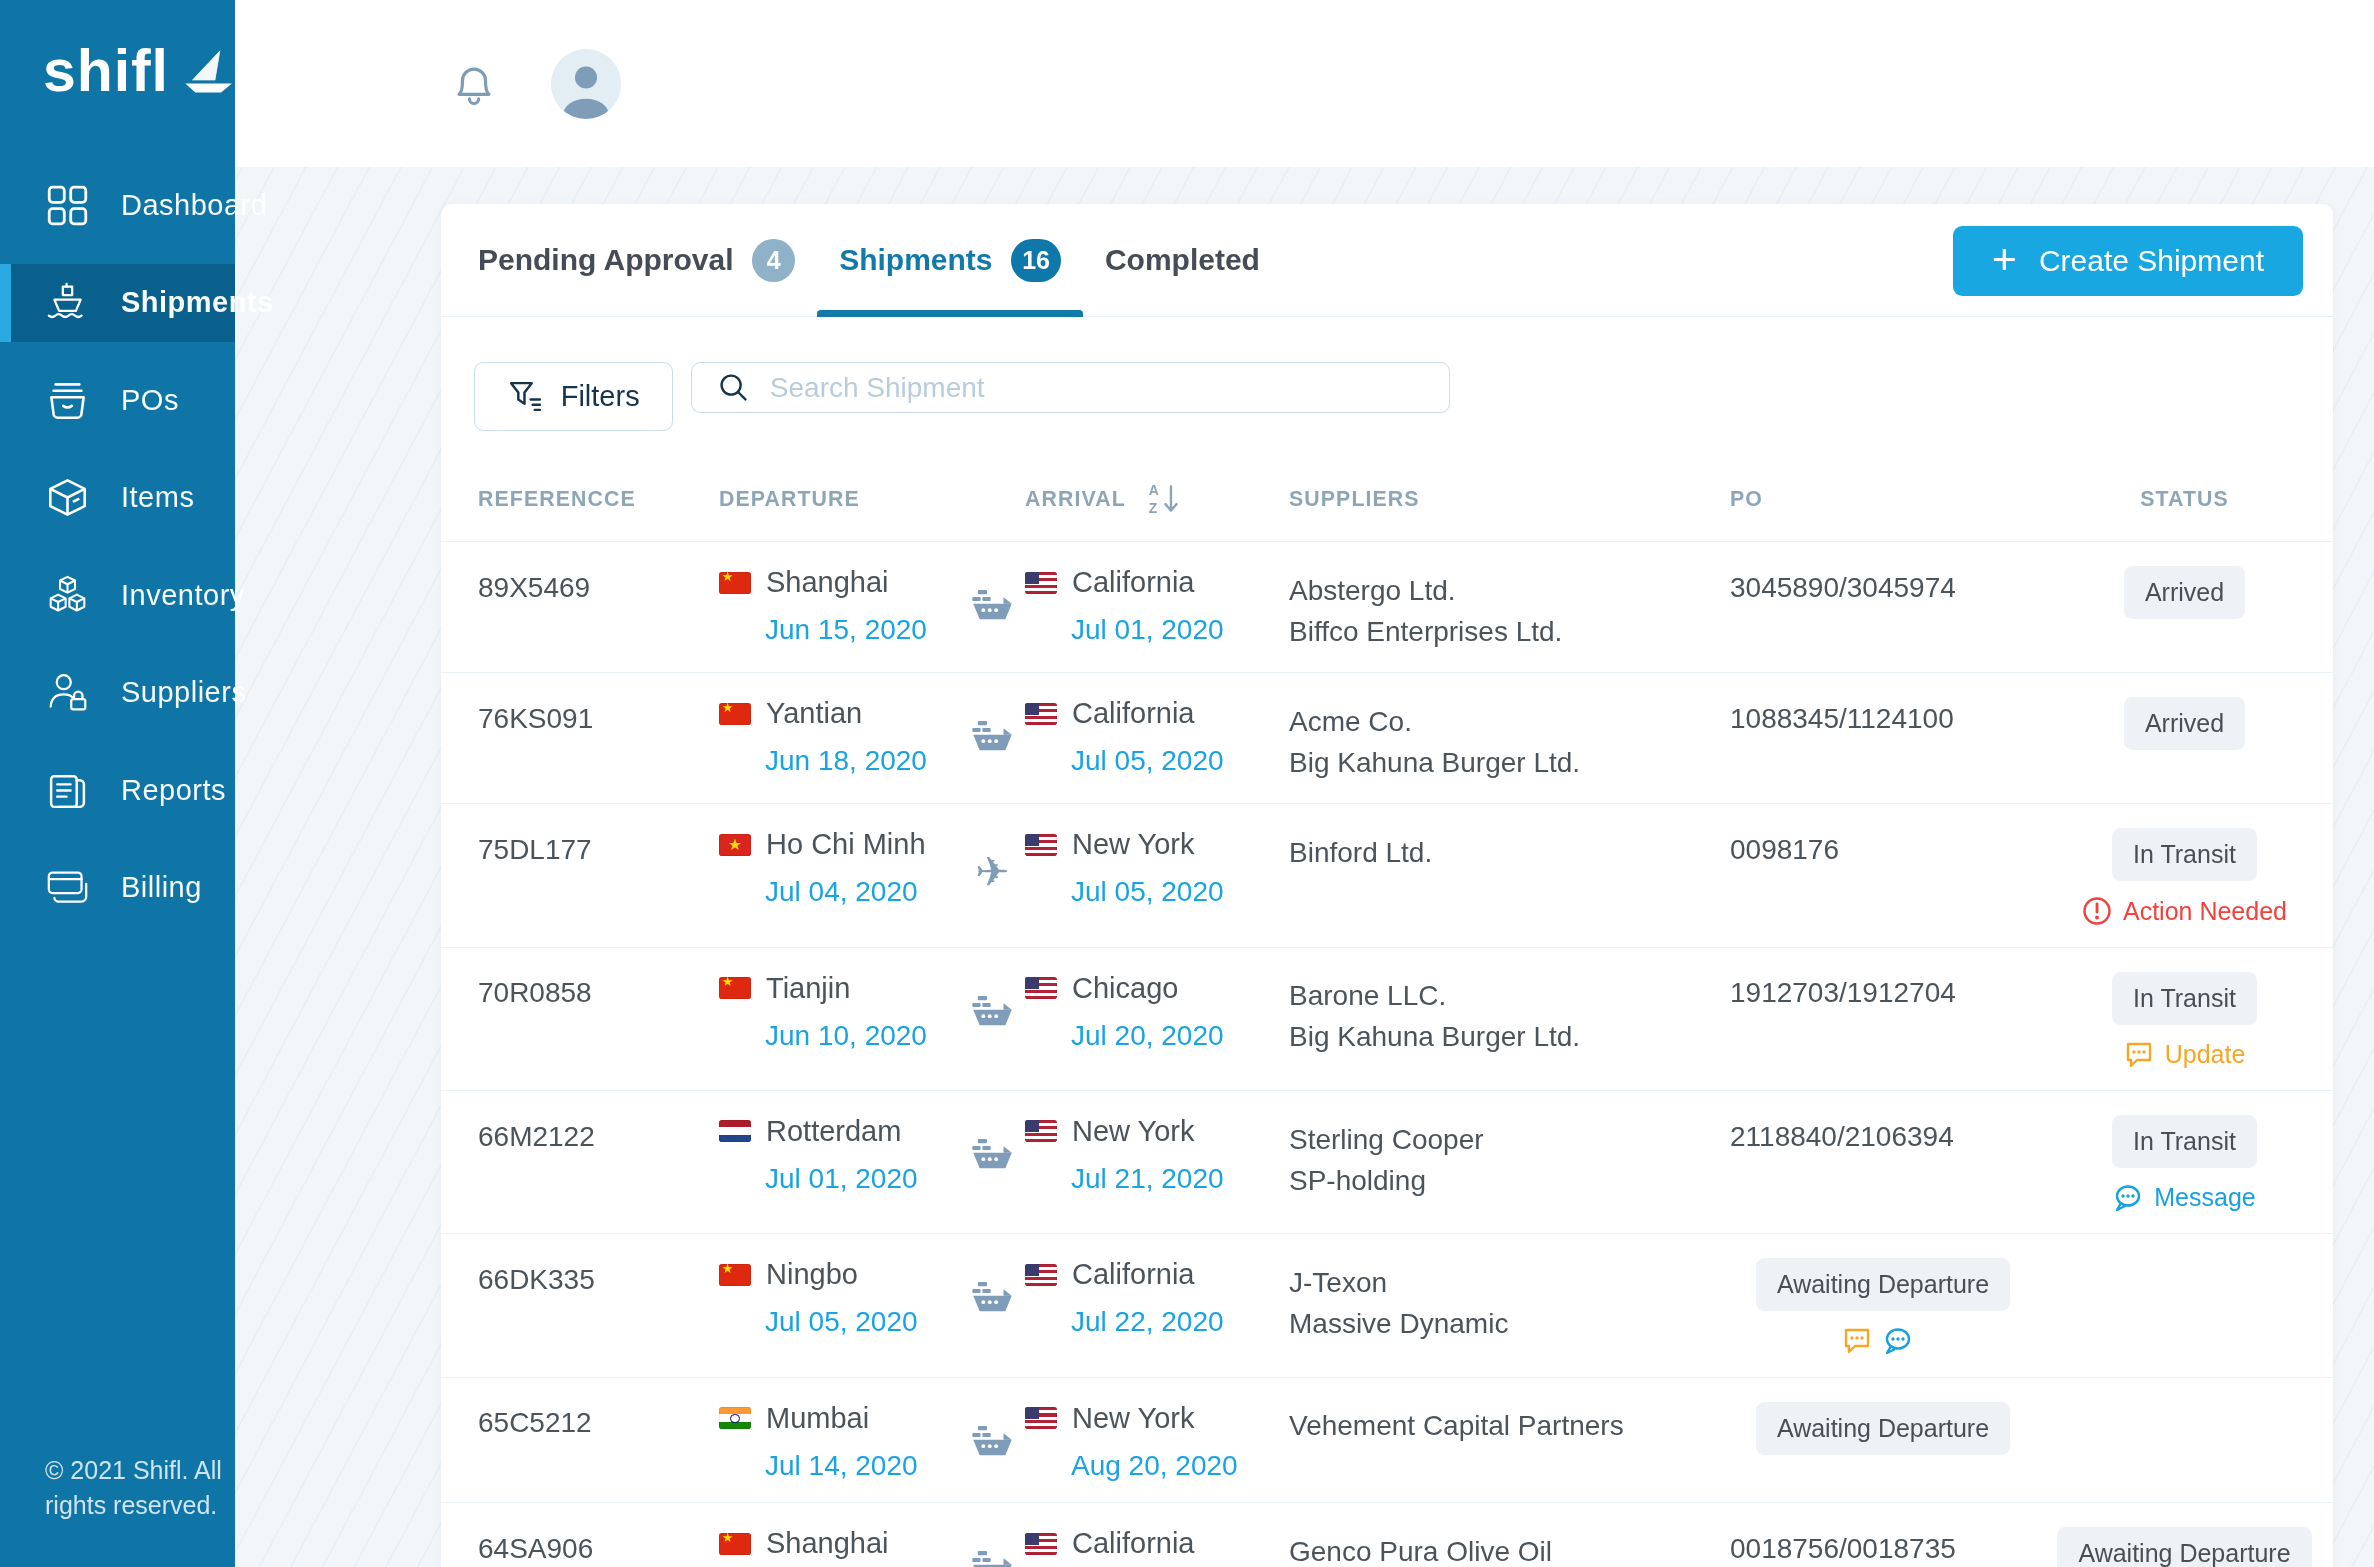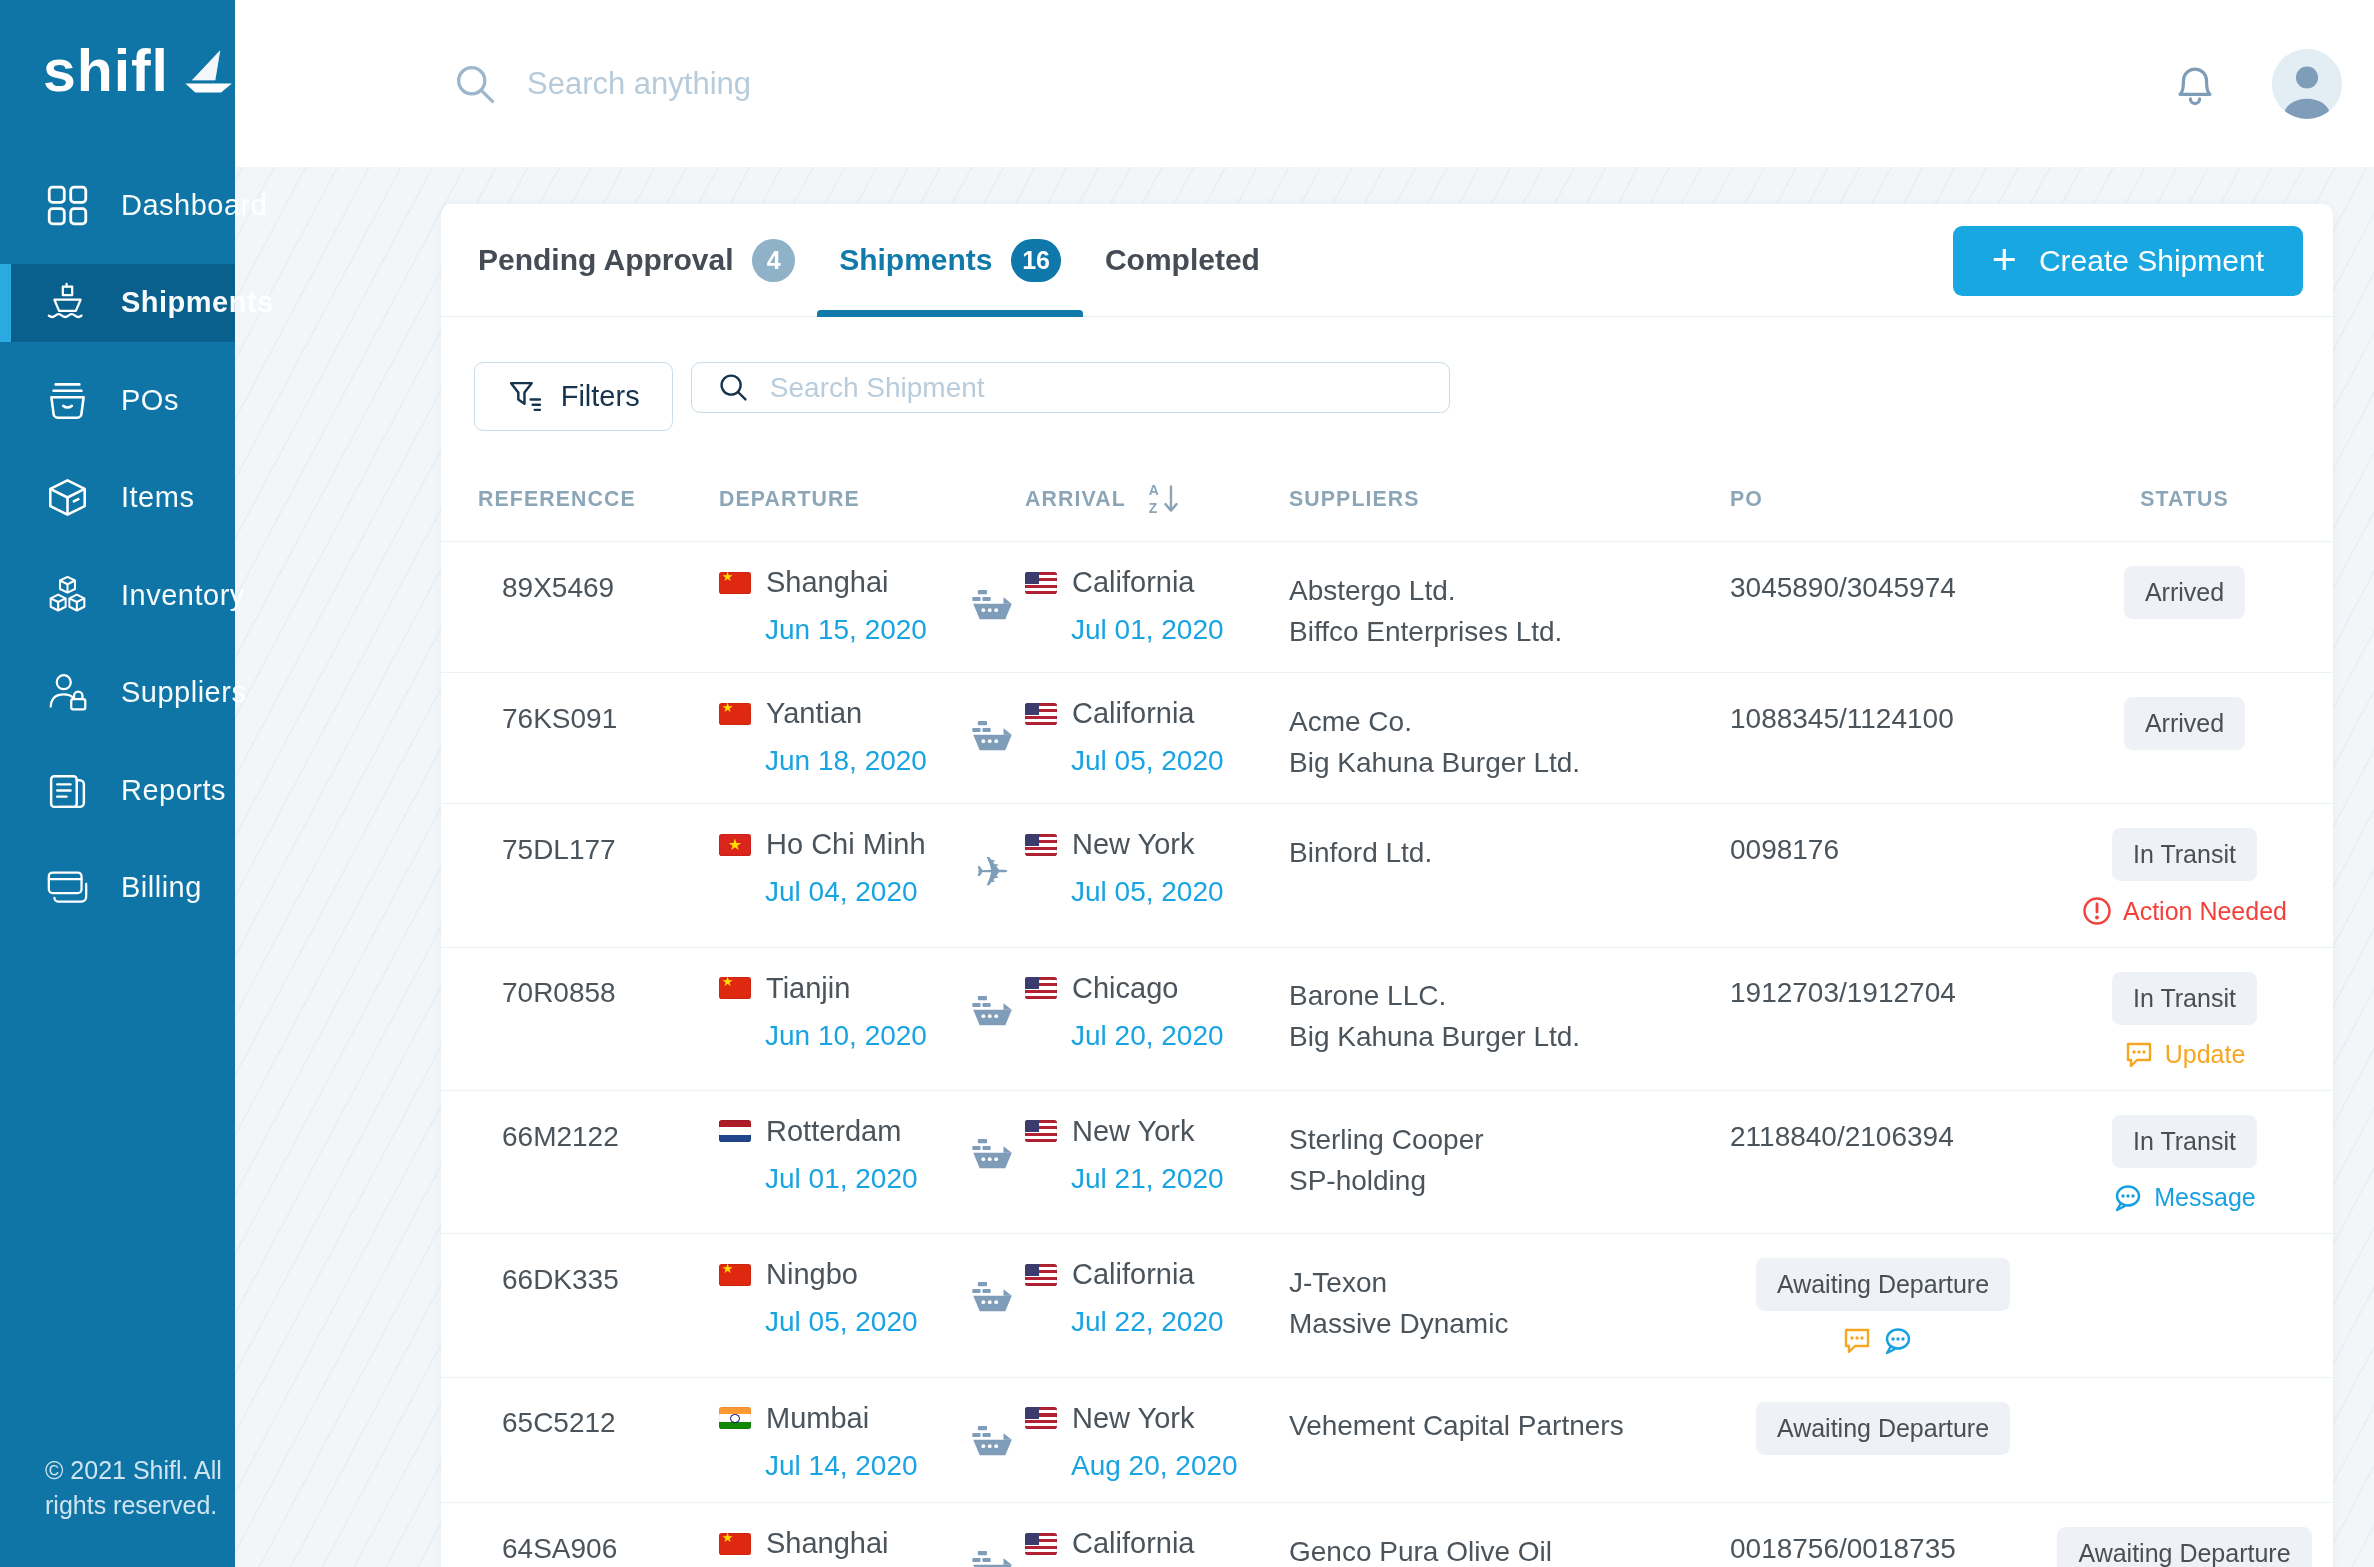--- a/index.html
+++ b/index.html
@@ -77,21 +77,21 @@
   .grid-cols { display:grid; grid-template-columns:241px 241px 65px 264px 441px 306px 1fr;
     padding-left:37px; }
   .thead { margin-top:26px; height:85px; align-items:center; border-bottom:0.9px solid #ECF3F7; }
   .th { font-size:21.3px; font-weight:700; letter-spacing:1.1px; color:#8CA6B8; }
   .th-arrival { display:flex; align-items:center; gap:20.4px; }
   .sort-icon { width:37px; height:37px; cursor:pointer; }
   .th-status { text-align:center; }
 
   .trow { border-bottom:0.9px solid #ECF3F7; padding-top:24px; padding-bottom:20.4px; cursor:pointer; }
   .cell { font-size:28px; color:#4B535B; }
-  .c-ref { padding-top:5.6px;margin-left:24px; }
+  .c-ref { padding-top:5.6px; }
   .place { display:flex; align-items:center; gap:15px; }
   .city { font-size:29px; color:#4B535B; }
   .date { margin-top:15px; margin-left:46px; color:#18A3E2; font-size:28px; }
   .c-mode { display:flex; align-items:flex-start; justify-content:center; padding-top:24px; }
   .mode-ship svg { width:43px; height:33px; }
   .mode-plane { font-size:41px; color:#7F9DB8; line-height:1; }
   .c-sup { line-height:41px; padding-top:3.7px; }
   .c-po { padding-top:5.6px; }
   .c-status { display:flex; flex-direction:column; align-items:center; }
   .status-badge { background:#EEF2F7; border-radius:8.3px; padding:12px 21.3px;
@@ -232,27 +232,20 @@
           </span>
     <span class="mi-label">Billing</span>
   </div>
 </nav>
     <div class="copyright">© 2021 Shifl. All rights reserved.</div>
   </aside>
 
   <div class="content">
 
     <header class="topbar">
-      <div class="tb-search">
-        <svg viewBox="0 0 44 44" fill="none" stroke="#9DB6C9" stroke-width="3">
-          <circle cx="19" cy="19" r="12"></circle>
-            <path d="M28 28 L38 38" stroke-linecap="round"></path>
-        </svg>
-        <input type="text" placeholder="Search anything" style="">
-      </div>
       <svg class="bell" viewBox="0 0 40 42" fill="none" stroke="#7E9CB6" stroke-width="2.8" stroke-linecap="round" stroke-linejoin="round">
         <path d="M7 30 q3 -2 3 -12 a10 10 0 0 1 20 0 q0 10 3 12 z"></path>
         <path d="M16 34 a4 4 0 0 0 8 0"></path>
       </svg>
       <span class="avatar">
         <svg viewBox="0 0 76 76">
           <circle cx="38" cy="38" r="38" fill="#E3EDF4"></circle>
           <circle cx="38" cy="31" r="12" fill="#7F9DB8"></circle>
           <ellipse cx="38" cy="72" rx="25" ry="18" fill="#7F9DB8"></ellipse>
         </svg>

